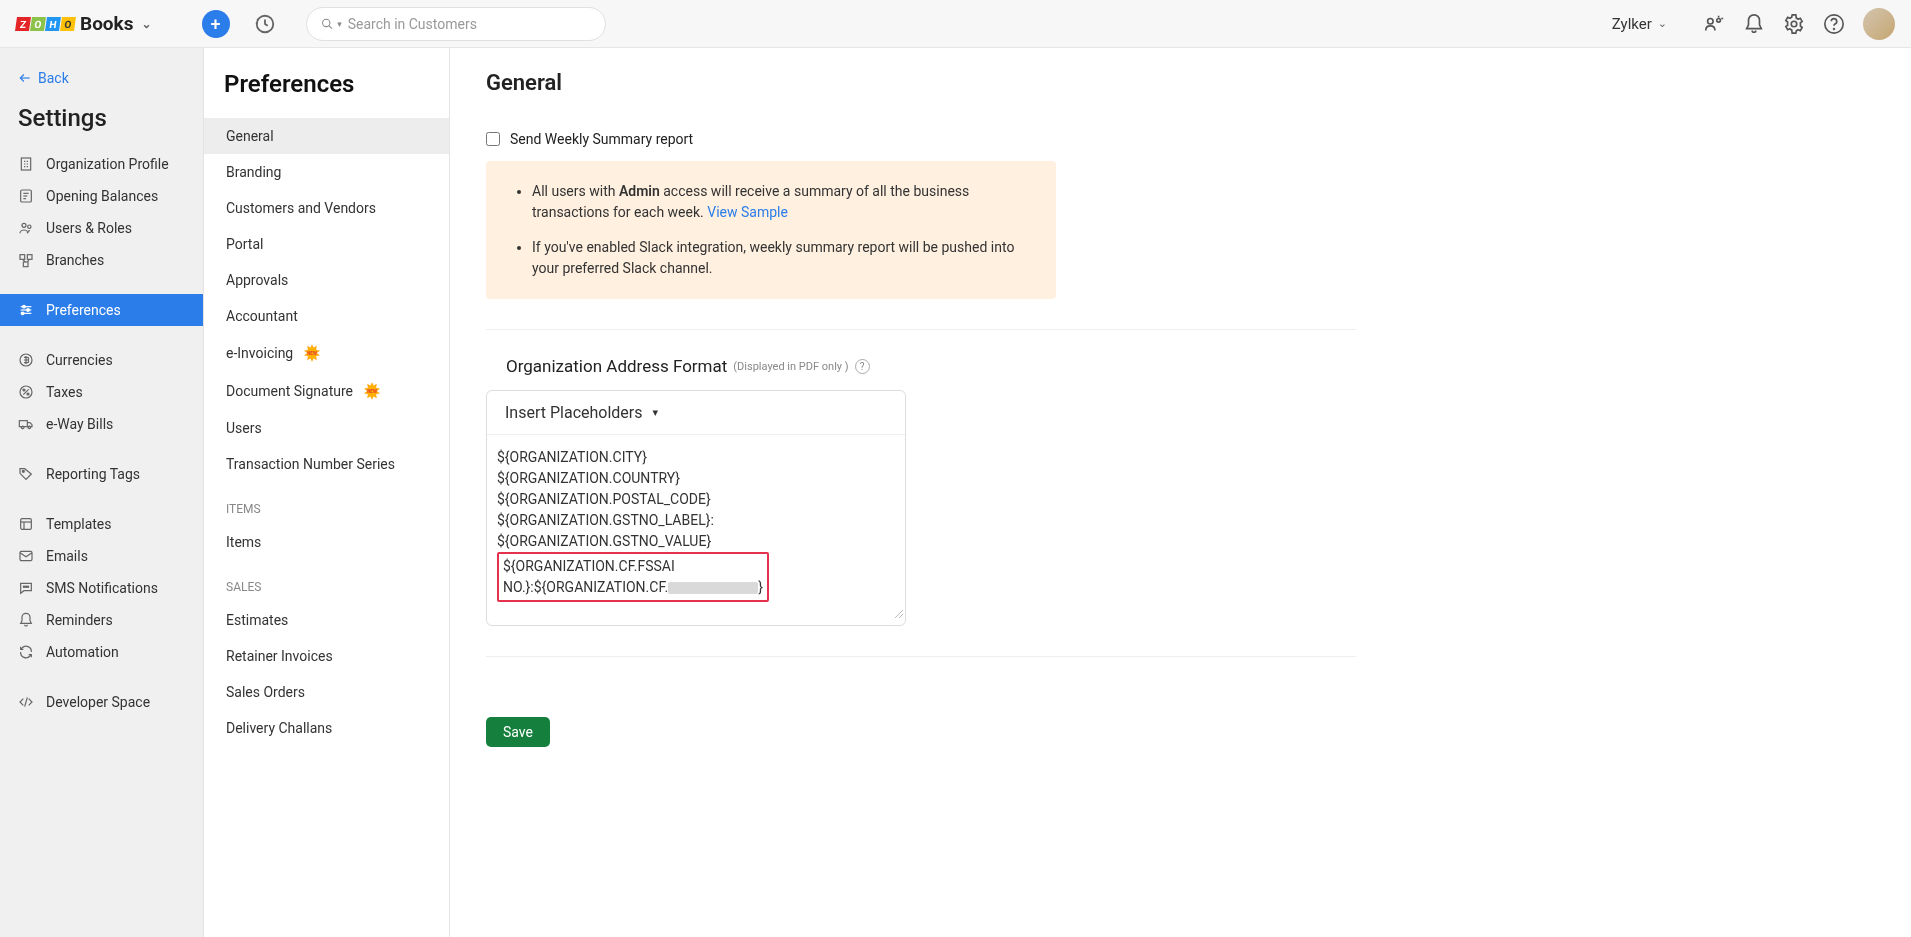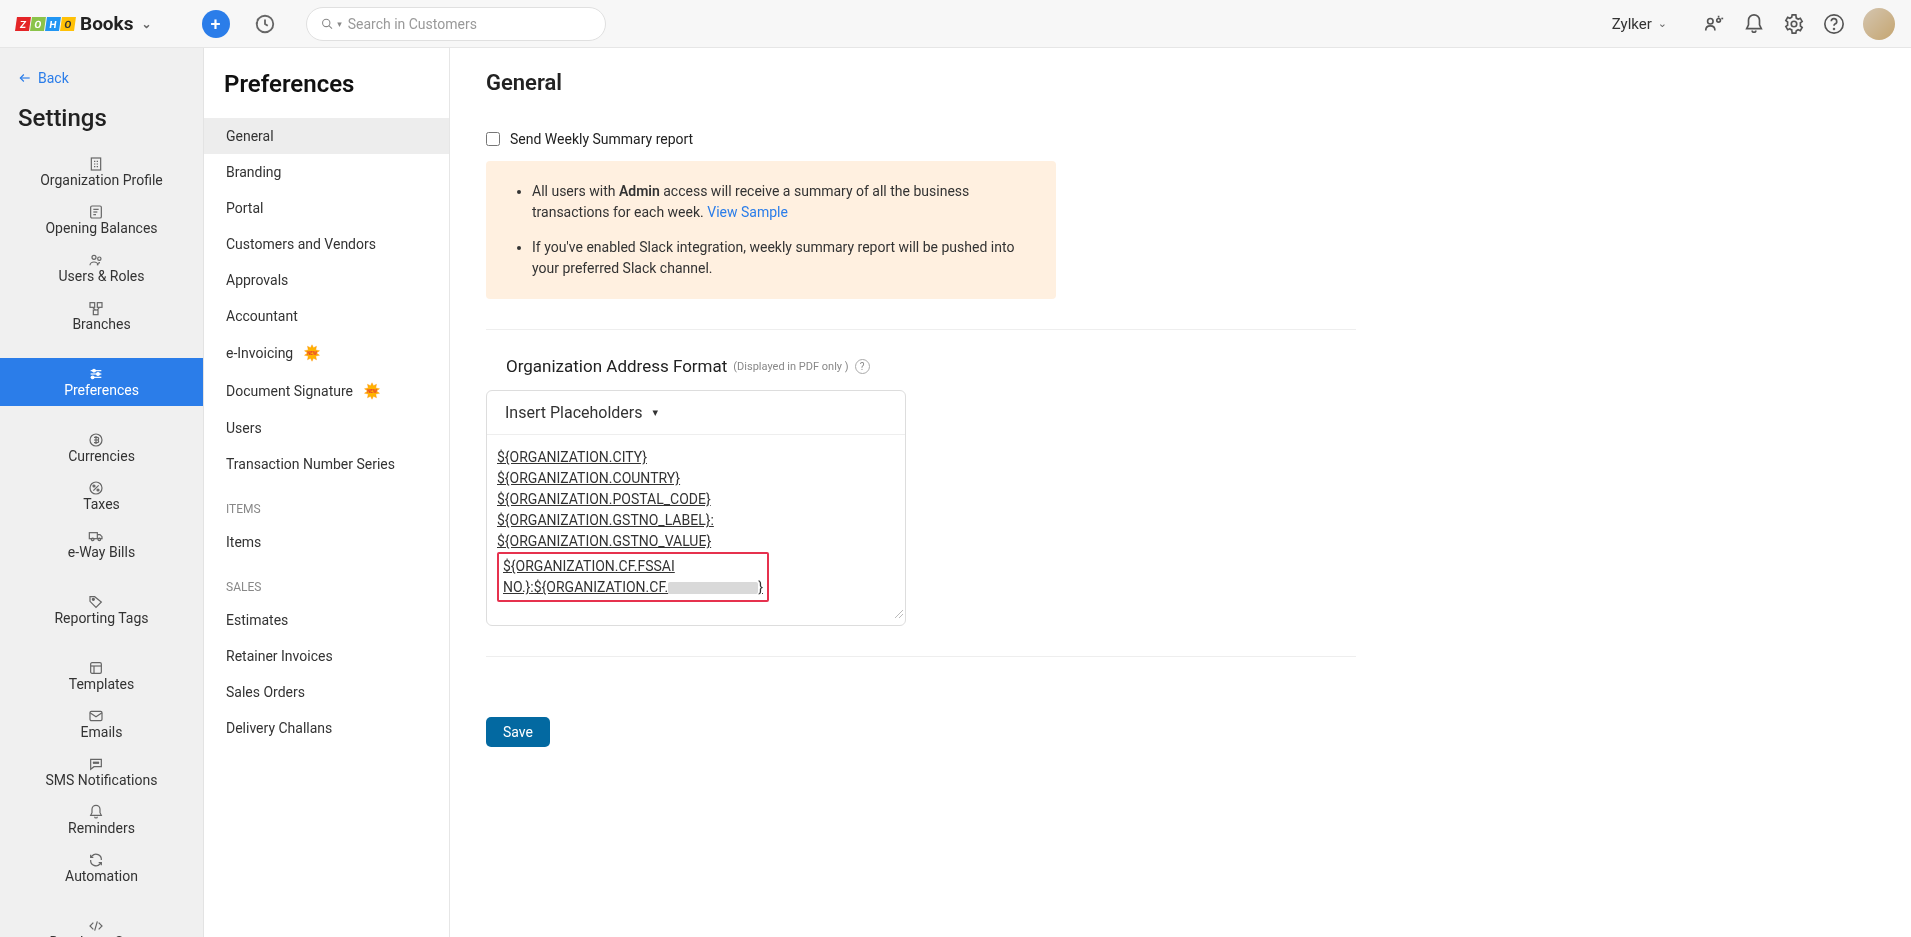--- a/index.html
+++ b/index.html
@@ -167,21 +167,20 @@
   color: #222;
   padding: 14px 18px 16px;
 }
 .s1-item {
   display: flex;
   align-items: center;
   padding: 8px 18px;
   font-size: 14px;
   color: #333;
   cursor: pointer;
-  flex-direction: column;
 }
 .s1-item.group-start { margin-top: 18px; }
 .s1-item svg { margin-right: 12px; color: #666; width:16px; flex-shrink:0; }
 .s1-item.active {
   background: #2b7de9;
   color: #fff;
 }
 .s1-item.active svg { color:#fff; }
 
 .sidebar2 {
@@ -303,21 +302,21 @@
 }
 .placeholder-head .caret { margin-left:10px; font-size:11px; }
 .placeholder-body {
   padding: 12px 10px 12px 10px;
   min-height: 190px;
   position: relative;
   font-size: 14px;
   color: #333;
   line-height: 1.5;
 }
-.ph-line { white-space: nowrap; text-decoration: underline; }
+.ph-line { white-space: nowrap; }
 .highlight-box {
   border: 2px solid #e6314e;
   border-radius: 2px;
   padding: 2px 4px;
   display: inline-block;
   line-height: 1.5;
 }
 .redacted {
   display: inline-block;
   width: 90px;
@@ -328,21 +327,21 @@
 }
 .resize-handle {
   position: absolute;
   right: 2px;
   bottom: 2px;
   color: #bbb;
   font-size: 12px;
 }
 .save-btn {
   margin-top: 34px;
-  background: #0369a1;
+  background: #15803d;
   color: #fff;
   border: none;
   padding: 7px 17px;
   font-size: 14px;
   border-radius: 5px;
   cursor: pointer;
 }
 </style>
 </head>
 <body>
@@ -563,24 +562,24 @@
     <div class="sidebar2">
       <div class="pref-title">Preferences</div>
       <div id="sidebar2-items">
           <div class="s2-item active">
             <span>General</span>
           </div>
           <div class="s2-item">
             <span>Branding</span>
           </div>
           <div class="s2-item">
+            <span>Customers and Vendors</span>
+          </div>
+          <div class="s2-item">
             <span>Portal</span>
-          </div>
-          <div class="s2-item">
-            <span>Customers and Vendors</span>
           </div>
           <div class="s2-item">
             <span>Approvals</span>
           </div>
           <div class="s2-item">
             <span>Accountant</span>
           </div>
           <div class="s2-item">
             <span>e-Invoicing</span>
             <span class="new-badge">

